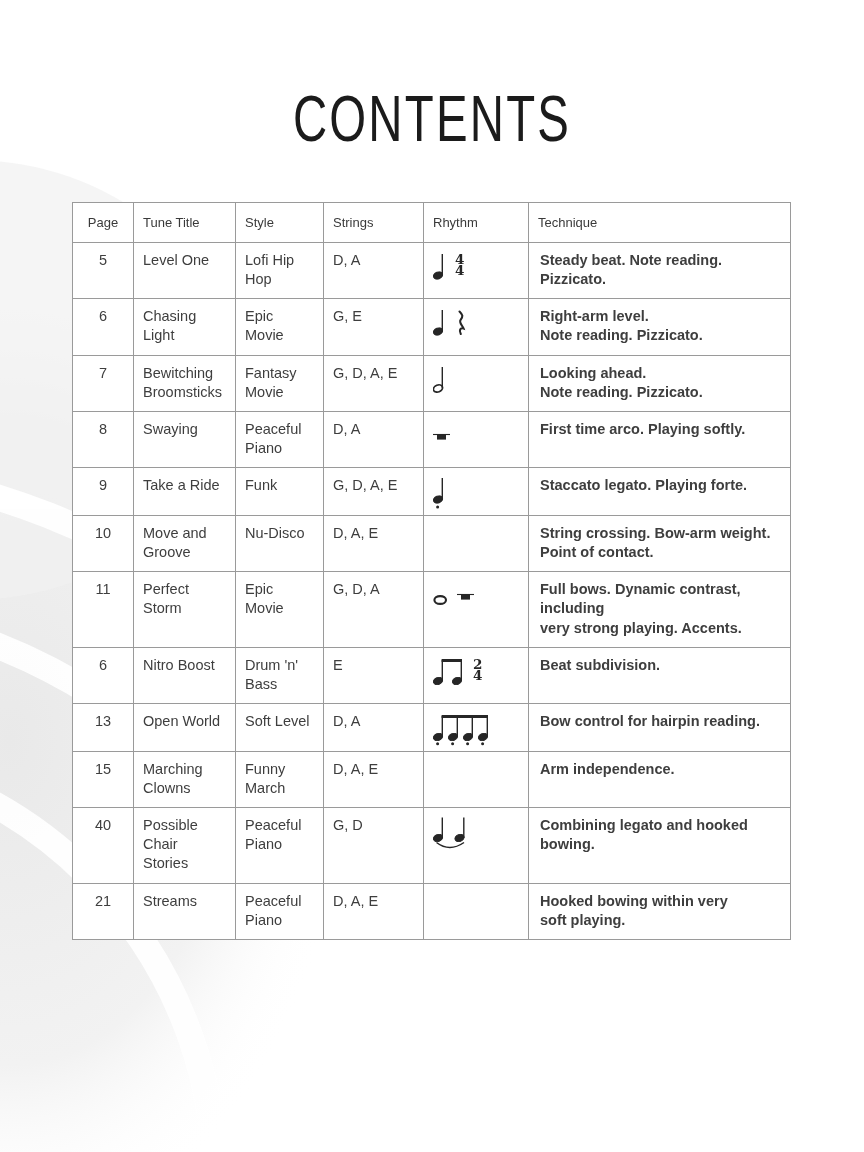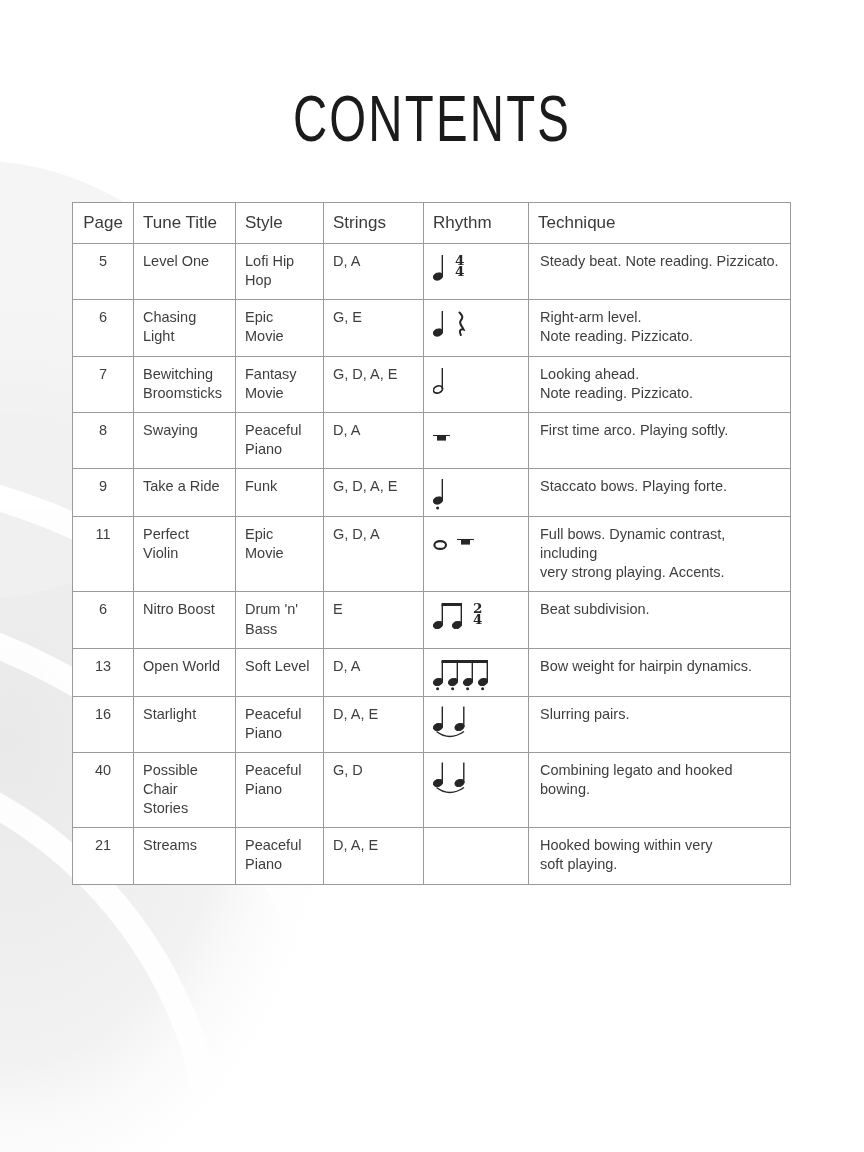--- a/index.html
+++ b/index.html
@@ -17,27 +17,27 @@
     display:inline-block;font-size:64px;font-weight:400;color:var(--heading);
     letter-spacing:3px;transform:scaleX(0.74);transform-origin:center;
     font-family:"Liberation Sans",sans-serif;white-space:nowrap;
   }
   table.contents{
     position:absolute;left:72px;top:202px;width:718px;
     border-collapse:collapse;table-layout:fixed;background:#ffffff;
   }
   th,td{border:1px solid var(--border);vertical-align:top;}
   th{
-    font-weight:400;font-size:17px;color:#3a3a3a;text-align:left;
+    font-weight:400;font-size:13px;color:#3a3a3a;text-align:left;
     padding:10px 9px;height:40px;vertical-align:middle;
   }
   th.c-page{text-align:center;}
   td{font-size:14.5px;line-height:1.32;padding:8px 9px 9px 9px;}
   td.c-page{text-align:center;}
-  td.c-tech{white-space:pre-line;padding-left:11px;}
+  td.c-tech{white-space:pre-line;padding-left:11px;font-weight:bold;}
   td.c-rhythm{padding-top:5px;padding-bottom:4px;}
   .rhythm{display:flex;gap:9px;align-items:flex-start;}
   .rhythm svg{display:block;}
   .ts{
     display:inline-flex;flex-direction:column;align-items:center;
     font-family:"DejaVu Serif",serif;font-weight:700;font-size:13.5px;
     line-height:11px;color:var(--glyph);margin-top:6px;
   }
 </style>
 </head>
@@ -172,25 +172,36 @@
           <div class="rhythm">
             <span>
               <svg width="13" height="38" viewBox="0 0 13 38">
                 <ellipse cx="5" cy="26.5" rx="4.7" ry="3.4" transform="rotate(-21 5 26.5)" fill="#262626" stroke="#262626" stroke-width="1"></ellipse>
                 <line x1="9.3" y1="26.5" x2="9.3" y2="5" stroke="#262626" stroke-width="1.4"></line>
                 <circle cx="4.6" cy="34" r="1.5" fill="#262626"></circle>
               </svg>
             </span>
           </div>
         </td>
-        <td class="c-tech">Staccato bows. Playing forte.</td>
+        <td class="c-tech">Staccato legato. Playing forte.</td>
+      </tr>
+      <tr>
+        <td class="c-page">10</td>
+        <td>Move and Groove</td>
+        <td>Nu-Disco</td>
+        <td>D, A, E</td>
+        <td class="c-rhythm">
+          <div class="rhythm"></div>
+        </td>
+        <td class="c-tech">String crossing. Bow-arm weight.
+Point of contact.</td>
       </tr>
       <tr>
         <td class="c-page">11</td>
-        <td>Perfect Violin</td>
+        <td>Perfect Storm</td>
         <td>Epic Movie</td>
         <td>G, D, A</td>
         <td class="c-rhythm">
           <div class="rhythm">
             <span>
               <svg width="15" height="38" viewBox="0 0 15 38">
                 <ellipse cx="7.2" cy="23" rx="5.8" ry="3.9" fill="none" stroke="#262626" stroke-width="2.1"></ellipse>
               </svg>
             </span>
             <span>
@@ -247,60 +258,50 @@
                 <line x1="54.3" y1="28" x2="54.3" y2="7" stroke="#262626" stroke-width="1.4"></line>
                 <rect x="8.6" y="6" width="46.4" height="3" fill="#262626"></rect>
                 <circle cx="4.6" cy="34.8" r="1.5" fill="#262626"></circle>
                 <circle cx="19.6" cy="34.8" r="1.5" fill="#262626"></circle>
                 <circle cx="34.6" cy="34.8" r="1.5" fill="#262626"></circle>
                 <circle cx="49.6" cy="34.8" r="1.5" fill="#262626"></circle>
               </svg>
             </span>
           </div>
         </td>
-        <td class="c-tech">Bow weight for hairpin dynamics.</td>
-      </tr>
-      <tr>
-        <td class="c-page">16</td>
-        <td>Starlight</td>
+        <td class="c-tech">Bow control for hairpin reading.</td>
+      </tr>
+      <tr>
+        <td class="c-page">15</td>
+        <td>Marching Clowns</td>
+        <td>Funny March</td>
+        <td>D, A, E</td>
+        <td class="c-rhythm">
+          <div class="rhythm"></div>
+        </td>
+        <td class="c-tech">Arm independence.</td>
+      </tr>
+      <tr>
+        <td class="c-page">40</td>
+        <td>Possible Chair Stories</td>
         <td>Peaceful Piano</td>
-        <td>D, A, E</td>
+        <td>G, D</td>
         <td class="c-rhythm">
           <div class="rhythm">
             <span>
               <svg width="33" height="40" viewBox="0 0 33 40">
                 <ellipse cx="5" cy="25" rx="4.7" ry="3.4" transform="rotate(-21 5 25)" fill="#262626" stroke="#262626" stroke-width="1"></ellipse>
                 <ellipse cx="26.5" cy="25" rx="4.7" ry="3.4" transform="rotate(-21 26.5 25)" fill="#262626" stroke="#262626" stroke-width="1"></ellipse>
                 <line x1="9.3" y1="25" x2="9.3" y2="4.5" stroke="#262626" stroke-width="1.4"></line>
                 <line x1="30.8" y1="25" x2="30.8" y2="4.5" stroke="#262626" stroke-width="1.4"></line>
                 <path d="M3.5 29.5 Q16.5 39.5 31 29.5" fill="none" stroke="#262626" stroke-width="1.5"></path>
               </svg>
             </span>
           </div>
         </td>
-        <td class="c-tech">Slurring pairs.</td>
-      </tr>
-      <tr>
-        <td class="c-page">40</td>
-        <td>Possible Chair Stories</td>
-        <td>Peaceful Piano</td>
-        <td>G, D</td>
-        <td class="c-rhythm">
-          <div class="rhythm">
-            <span>
-              <svg width="33" height="40" viewBox="0 0 33 40">
-                <ellipse cx="5" cy="25" rx="4.7" ry="3.4" transform="rotate(-21 5 25)" fill="#262626" stroke="#262626" stroke-width="1"></ellipse>
-                <ellipse cx="26.5" cy="25" rx="4.7" ry="3.4" transform="rotate(-21 26.5 25)" fill="#262626" stroke="#262626" stroke-width="1"></ellipse>
-                <line x1="9.3" y1="25" x2="9.3" y2="4.5" stroke="#262626" stroke-width="1.4"></line>
-                <line x1="30.8" y1="25" x2="30.8" y2="4.5" stroke="#262626" stroke-width="1.4"></line>
-                <path d="M3.5 29.5 Q16.5 39.5 31 29.5" fill="none" stroke="#262626" stroke-width="1.5"></path>
-              </svg>
-            </span>
-          </div>
-        </td>
         <td class="c-tech">Combining legato and hooked bowing.</td>
       </tr>
       <tr>
         <td class="c-page">21</td>
         <td>Streams</td>
         <td>Peaceful Piano</td>
         <td>D, A, E</td>
         <td class="c-rhythm">
           <div class="rhythm"></div>
         </td>

